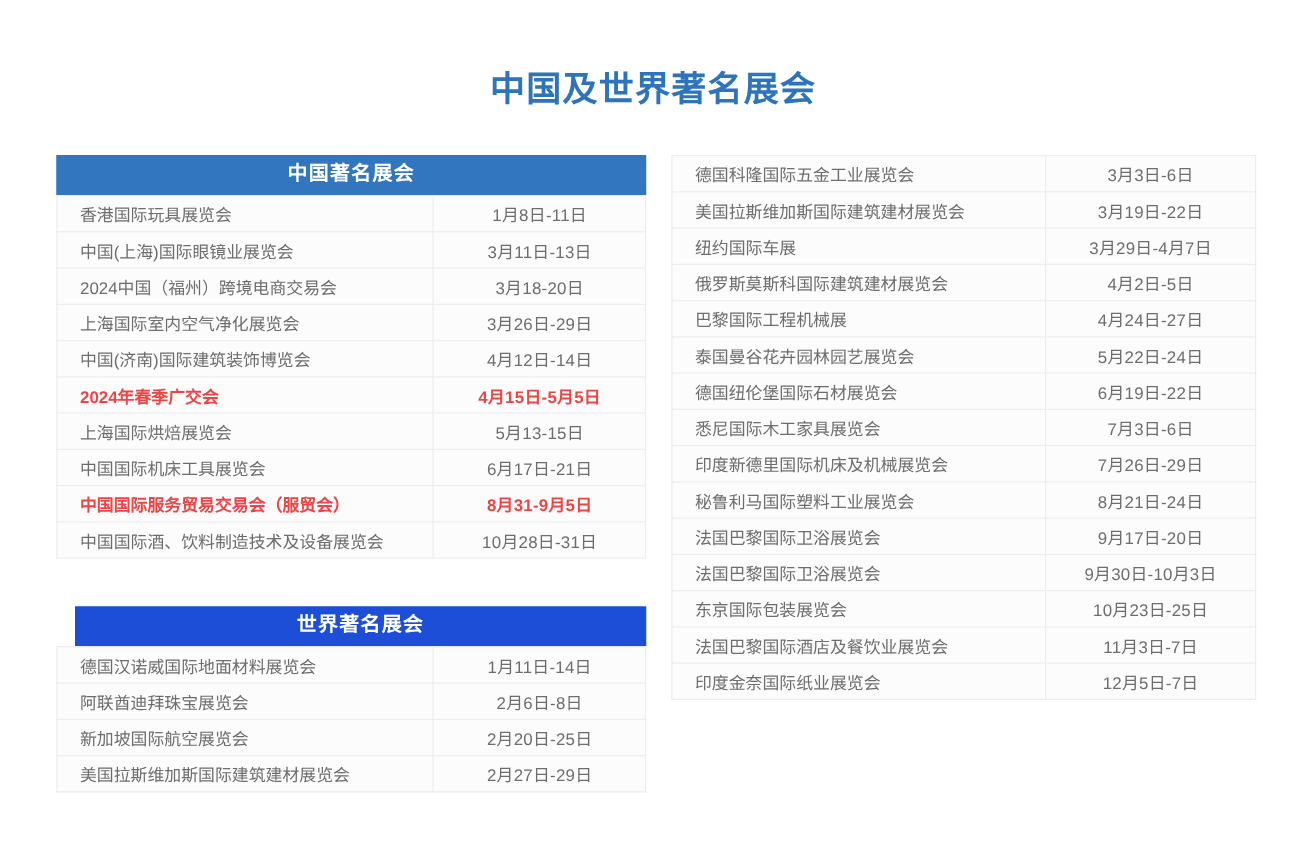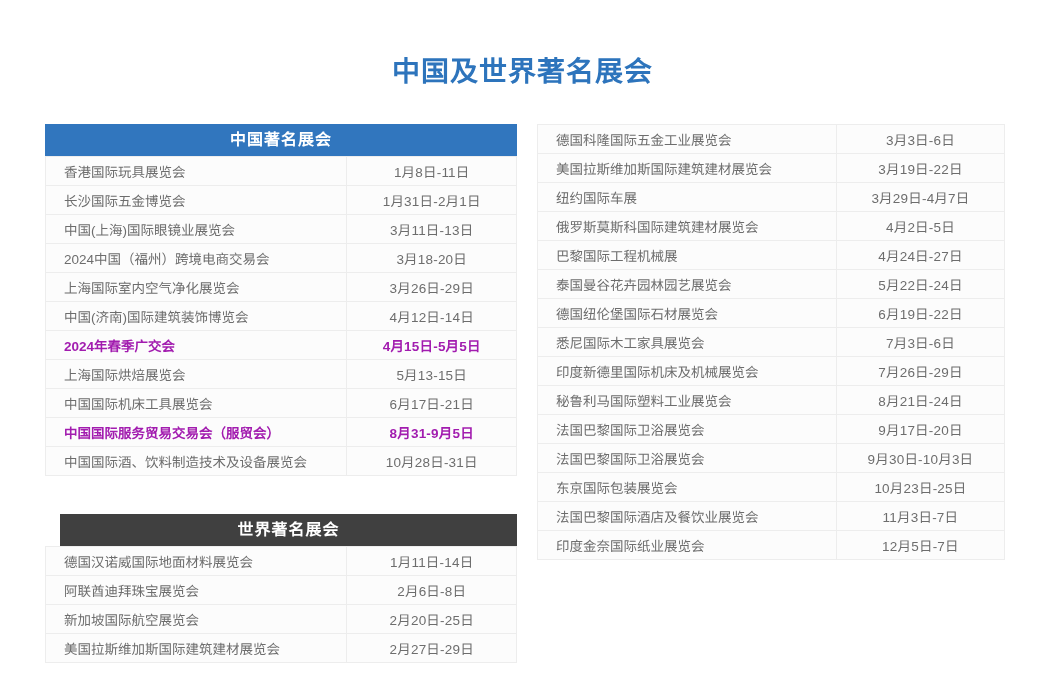--- a/index.html
+++ b/index.html
@@ -63,42 +63,42 @@
     caption-side: top;
     font-size: 16px;
     font-weight: bold;
     color: #ffffff;
     line-height: 32px;
     height: 32px;
     text-align: center;
     letter-spacing: 1px;
   }
   .expo-table.theme-blue caption  { background: #3176be; }
-  .expo-table.theme-green caption { background: #404040; margin-left: 15px; }
+  .expo-table.theme-green caption { background: #1d4ed8; margin-left: 15px; }
 
   .expo-table td {
     border: 1px solid #ededed;
     height: 29px;
     padding: 0 0 0 18px;
     font-size: 13.5px;
     color: #6d6d6d;
     white-space: nowrap;
     overflow: hidden;
     background: #fcfcfc;
   }
   .expo-table td.c-date {
     padding: 0;
     text-align: center;
     letter-spacing: 0.2px;
   }
   .expo-table col.c-name-w { width: 64%; }
   .expo-table col.c-date-w { width: 36%; }
 
   .expo-table tr.highlight td {
-    color: #a21caf;
+    color: #ef4444;
     font-weight: bold;
   }
 
   .table-gap { height: 38px; }
 </style>
 </head>
 <body>
 
 <div class="page">
 
@@ -112,24 +112,20 @@
         <colgroup>
             <col class="c-name-w">
             <col class="c-date-w">
           </colgroup>
         <tbody>
             <tr>
               <td class="c-name">香港国际玩具展览会</td>
               <td class="c-date">1月8日-11日</td>
             </tr>
             <tr>
-              <td class="c-name">长沙国际五金博览会</td>
-              <td class="c-date">1月31日-2月1日</td>
-            </tr>
-            <tr>
               <td class="c-name">中国(上海)国际眼镜业展览会</td>
               <td class="c-date">3月11日-13日</td>
             </tr>
             <tr>
               <td class="c-name">2024中国（福州）跨境电商交易会</td>
               <td class="c-date">3月18-20日</td>
             </tr>
             <tr>
               <td class="c-name">上海国际室内空气净化展览会</td>
               <td class="c-date">3月26日-29日</td>

